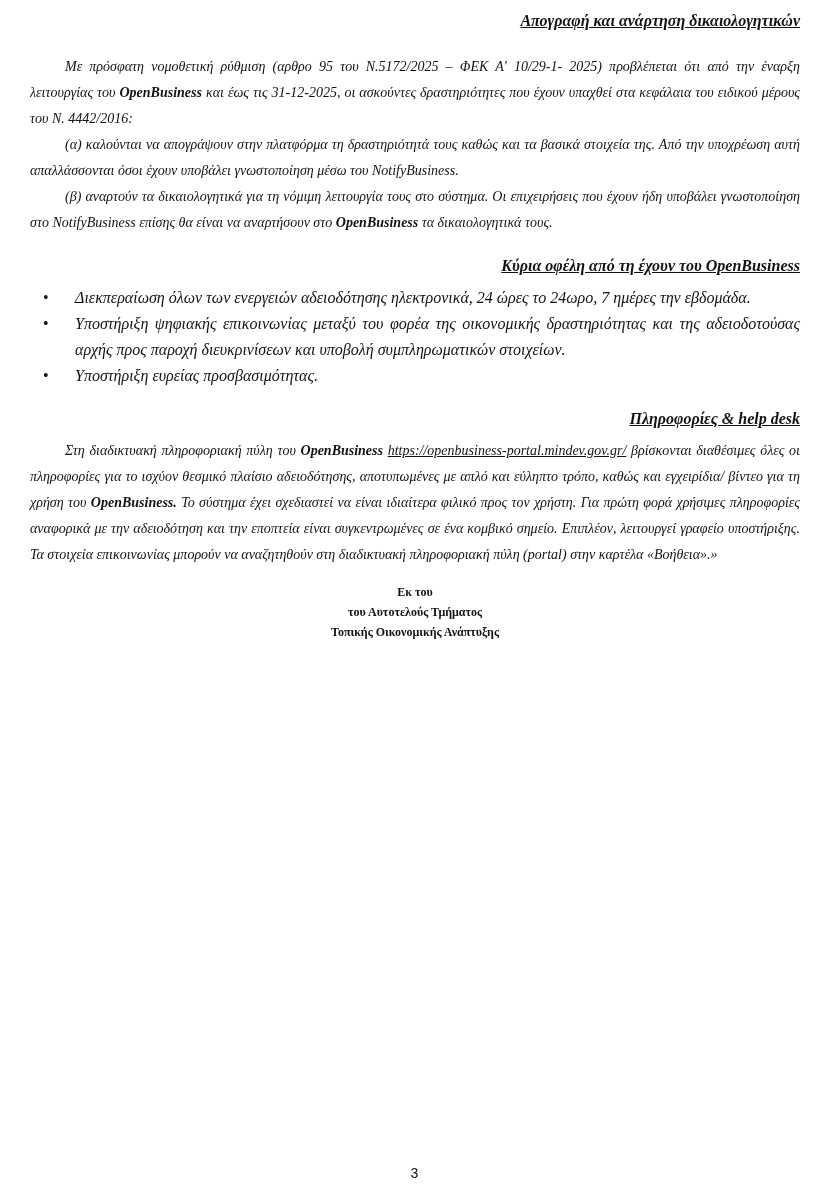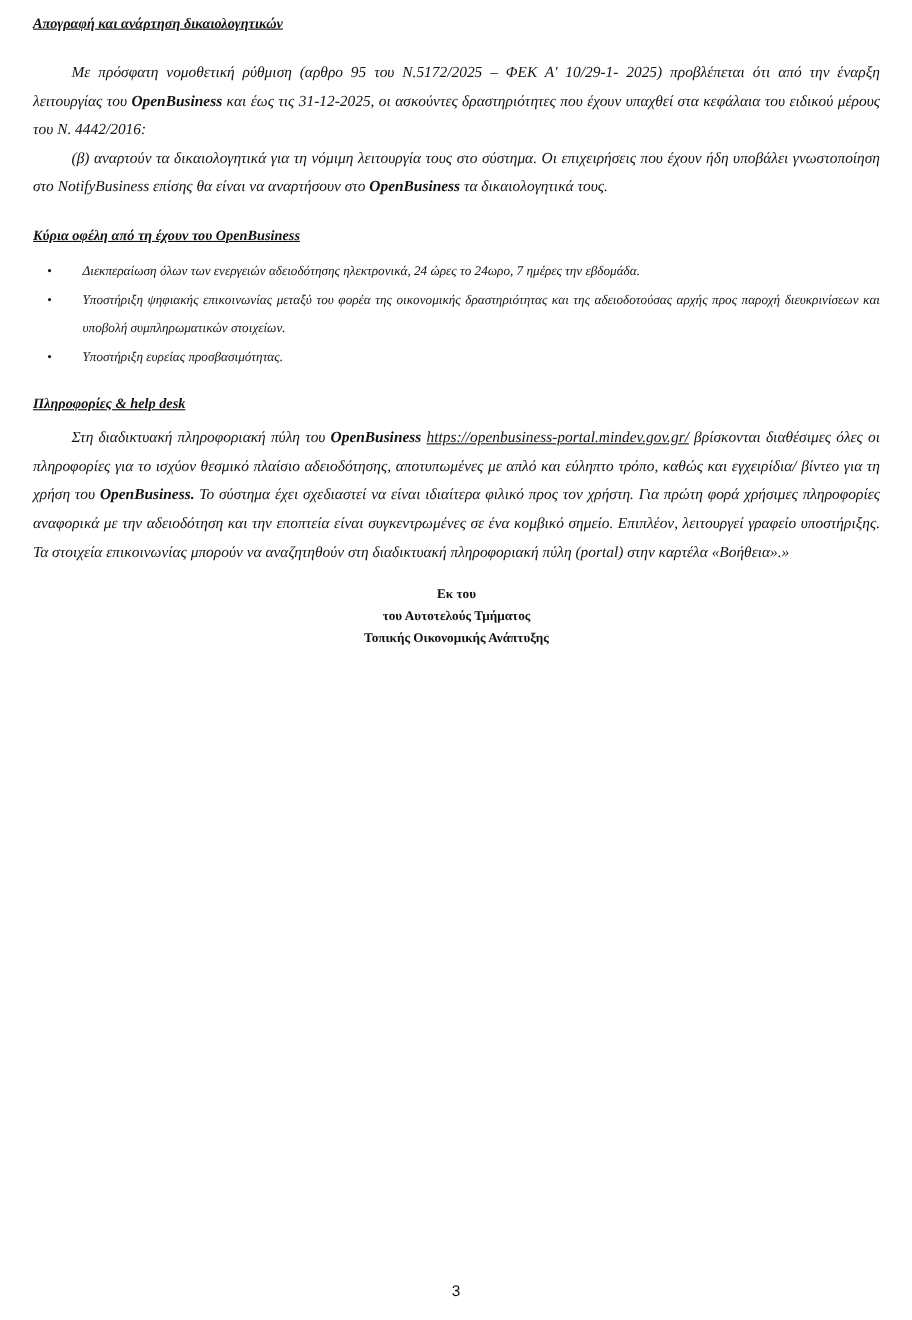--- a/index.html
+++ b/index.html
@@ -10,22 +10,22 @@
     margin: 0 auto;
     background: #ffffff;
     box-sizing: border-box;
     padding: 8px 29px 0 30px;
     font-family: "Liberation Serif", "DejaVu Serif", serif;
     color: #121212;
     overflow: hidden;
   }
   .heading {
     margin: 0;
-    text-align: left;
-    font-size: 13px;
+    text-align: right;
+    font-size: 16px;
     line-height: 26px;
     font-weight: bold;
     font-style: italic;
   }
   .heading .hu { text-decoration: underline; }
   .h1 { margin-bottom: 20px; }
   .h-mid { margin-top: 17px; margin-bottom: 6px; }
   .bp {
     margin: 0;
     font-size: 14px;
@@ -33,21 +33,21 @@
     font-style: italic;
     text-align: justify;
     text-indent: 35px;
   }
   .b { font-weight: bold; }
   a.lnk { color: inherit; text-decoration: underline; cursor: pointer; }
   ul.benefits { margin: 0; padding: 0; list-style: none; }
   ul.benefits li {
     position: relative;
     padding-left: 45px;
-    font-size: 12px;
+    font-size: 16px;
     line-height: 26px;
     font-style: italic;
     text-align: justify;
   }
   ul.benefits li::before {
     content: "\2022";
     position: absolute;
     left: 13px;
     top: 0;
     font-style: normal;
@@ -81,20 +81,21 @@
 </style>
 </head>
 <body>
 
 <div class="page">
 
   <h1 class="heading h1"><span class="hu">Απογραφή και ανάρτηση δικαιολογητικών</span></h1>
 
   <p class="bp"><span>Με πρόσφατη νομοθετική ρύθμιση (αρθρο 95 του Ν.5172/2025 – ΦΕΚ Α' 10/29-1- 2025) προβλέπεται ότι από την έναρξη λειτουργίας του </span><span class="b">OpenBusiness</span><span> και έως τις 31-12-2025, οι ασκούντες δραστηριότητες που έχουν υπαχθεί στα κεφάλαια του ειδικού μέρους του Ν. 4442/2016:</span></p>
 
+  <p class="bp">(α) καλούνται να απογράψουν στην πλατφόρμα τη δραστηριότητά τους καθώς και τα βασικά στοιχεία της. Από την υποχρέωση αυτή απαλλάσσονται όσοι έχουν υποβάλει γνωστοποίηση μέσω του NotifyBusiness.</p>
 
   <p class="bp"><span>(β) αναρτούν τα δικαιολογητικά για τη νόμιμη λειτουργία τους στο σύστημα. Οι επιχειρήσεις που έχουν ήδη υποβάλει γνωστοποίηση στο NotifyBusiness επίσης θα είναι να αναρτήσουν στο </span><span class="b">OpenBusiness</span><span> τα δικαιολογητικά τους.</span></p>
 
   <h2 class="heading h-mid"><span class="hu">Κύρια οφέλη από τη έχουν του OpenBusiness</span></h2>
 
   <ul class="benefits">
     <li>Διεκπεραίωση όλων των ενεργειών αδειοδότησης ηλεκτρονικά, 24 ώρες το 24ωρο, 7 ημέρες την εβδομάδα.</li>
     <li>Υποστήριξη ψηφιακής επικοινωνίας μεταξύ του φορέα της οικονομικής δραστηριότητας και της αδειοδοτούσας αρχής προς παροχή διευκρινίσεων και υποβολή συμπληρωματικών στοιχείων.</li>
     <li>Υποστήριξη ευρείας προσβασιμότητας.</li>
   </ul>

